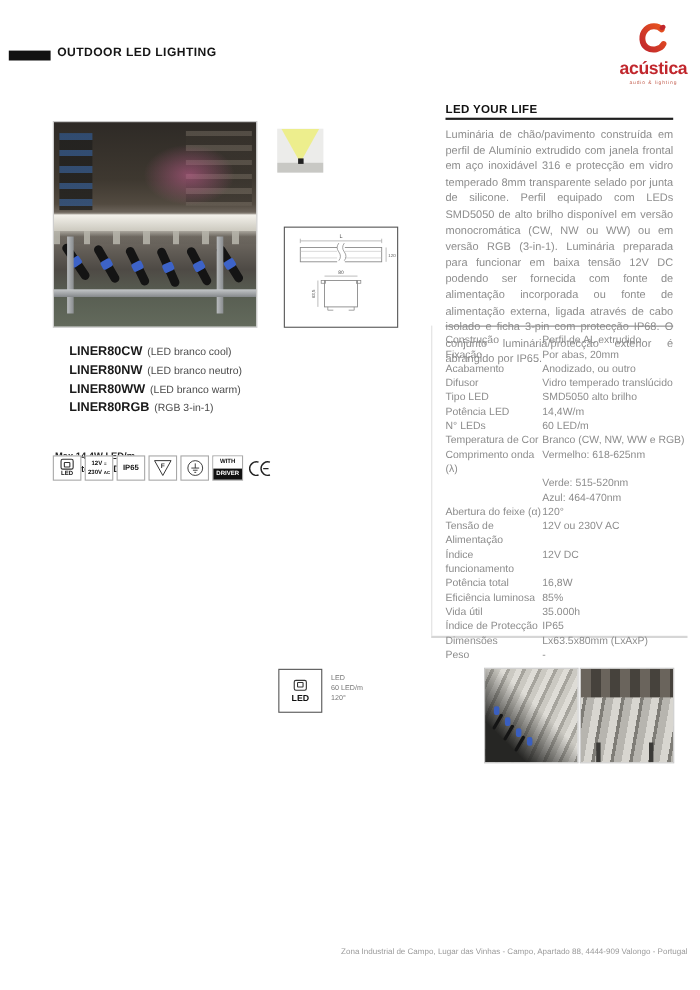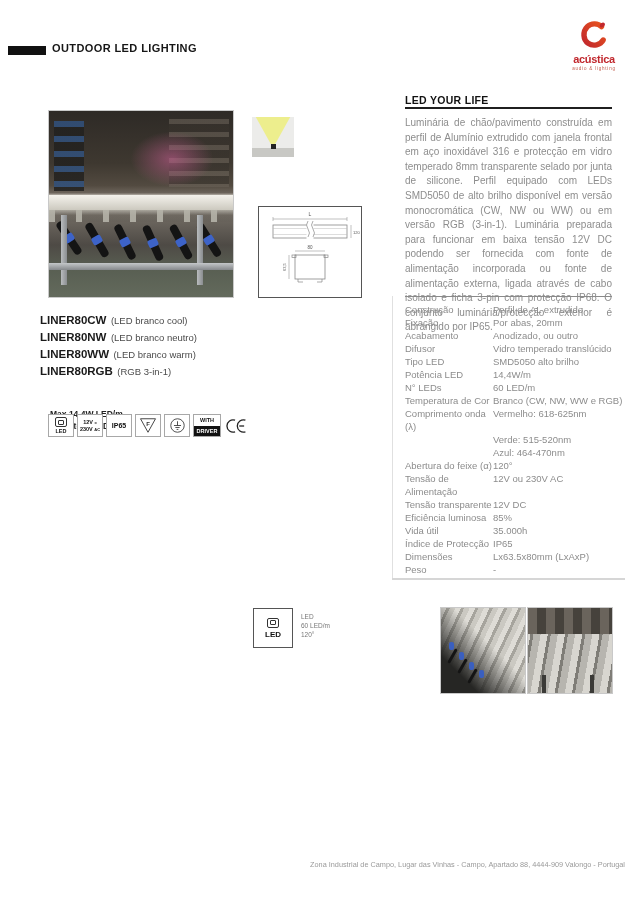--- a/index.html
+++ b/index.html
@@ -6,21 +6,21 @@
   body{
     width:636px;height:900px;position:relative;background:#ffffff;
     font-family:"Liberation Sans", sans-serif;color:#1f1f1f;overflow:hidden;
   }
   .abs{position:absolute;}
 
   
   .black-bar{left:8px;top:46px;width:38px;height:9px;background:#111;}
   .category{left:52px;top:42px;font-size:11px;font-weight:bold;letter-spacing:.4px;color:#161616;}
   .logo{left:558px;top:20px;width:72px;text-align:center;}
-  .logo-name{font-size:11px;font-weight:bold;color:#c1272d;letter-spacing:-.3px;line-height:1;}
+  .logo-name{font-size:16px;font-weight:bold;color:#c1272d;letter-spacing:-.3px;line-height:1;}
   .logo-tagline{font-size:4.5px;color:#c15a4a;letter-spacing:.8px;margin-top:1px;}
 
   
   .photo-main{left:48px;top:110px;width:184px;height:186px;border:1px solid #c9c9c9;overflow:hidden;
     background:linear-gradient(180deg,#2e2a26 0%,#3e3830 28%,#524a40 40%,#6b635a 44%,#e9e6de 46%,#d6d3c9 52%,#716b63 56%,#4e4a45 72%,#585e52 84%,#636a5c 100%);}
   .shelf-blue{position:absolute;left:5px;top:10px;width:30px;height:70px;opacity:.85;
     background:repeating-linear-gradient(180deg,#31517d 0 6px,#22211f 6px 15px);}
   .glow-pink{position:absolute;left:78px;top:18px;width:90px;height:60px;
     background:radial-gradient(ellipse at center,rgba(205,95,150,.55) 0%,rgba(205,95,150,0) 65%);}
   .shelf-right{position:absolute;right:4px;top:8px;width:60px;height:68px;opacity:.6;
@@ -47,21 +47,21 @@
   
   .drawing-box{left:258px;top:206px;width:102px;height:90px;border:1px solid #555;background:#fff;}
 
   
   .section-title{left:405px;top:94px;font-size:10.5px;font-weight:bold;letter-spacing:.3px;color:#111;}
   .section-underline{left:405px;top:107px;width:207px;height:2px;background:#1f1f1f;}
   .description{left:405px;top:116px;width:207px;font-size:10px;line-height:14.6px;
     color:#8d8d8d;text-align:justify;}
 
   
-  .products{left:40px;top:311px;}
+  .products{left:63px;top:311px;}
   .product-line{line-height:15px;white-space:nowrap;}
   .product-code{font-size:11.5px;font-weight:bold;color:#1a1a1a;}
   .product-desc{font-size:9.5px;color:#4a4a4a;}
   .power-note{left:50px;top:386px;font-size:8.5px;font-weight:bold;color:#222;line-height:12px;margin-top:22px;}
 
   
   .cert-row{left:48px;top:414px;display:flex;gap:3px;align-items:stretch;}
   .cert-box{width:26px;height:23px;border:1px solid #a8a8a8;display:flex;flex-direction:column;
     align-items:center;justify-content:center;box-sizing:border-box;background:#fff;}
   .chip-icon{width:10px;height:8px;border:1px solid #333;border-radius:2px;
@@ -311,22 +311,26 @@
     </div>
   <div class="spec-row">
       <span class="spec-label">Abertura do feixe (α)</span>
       <span class="spec-value">120°</span>
     </div>
   <div class="spec-row">
       <span class="spec-label">Tensão de Alimentação</span>
       <span class="spec-value">12V ou 230V AC</span>
     </div>
   <div class="spec-row">
-      <span class="spec-label">Tensão transparente</span>
+      <span class="spec-label">Índice funcionamento</span>
       <span class="spec-value">12V DC</span>
+    </div>
+  <div class="spec-row">
+      <span class="spec-label">Potência total</span>
+      <span class="spec-value">16,8W</span>
     </div>
   <div class="spec-row">
       <span class="spec-label">Eficiência luminosa</span>
       <span class="spec-value">85%</span>
     </div>
   <div class="spec-row">
       <span class="spec-label">Vida útil</span>
       <span class="spec-value">35.000h</span>
     </div>
   <div class="spec-row">

